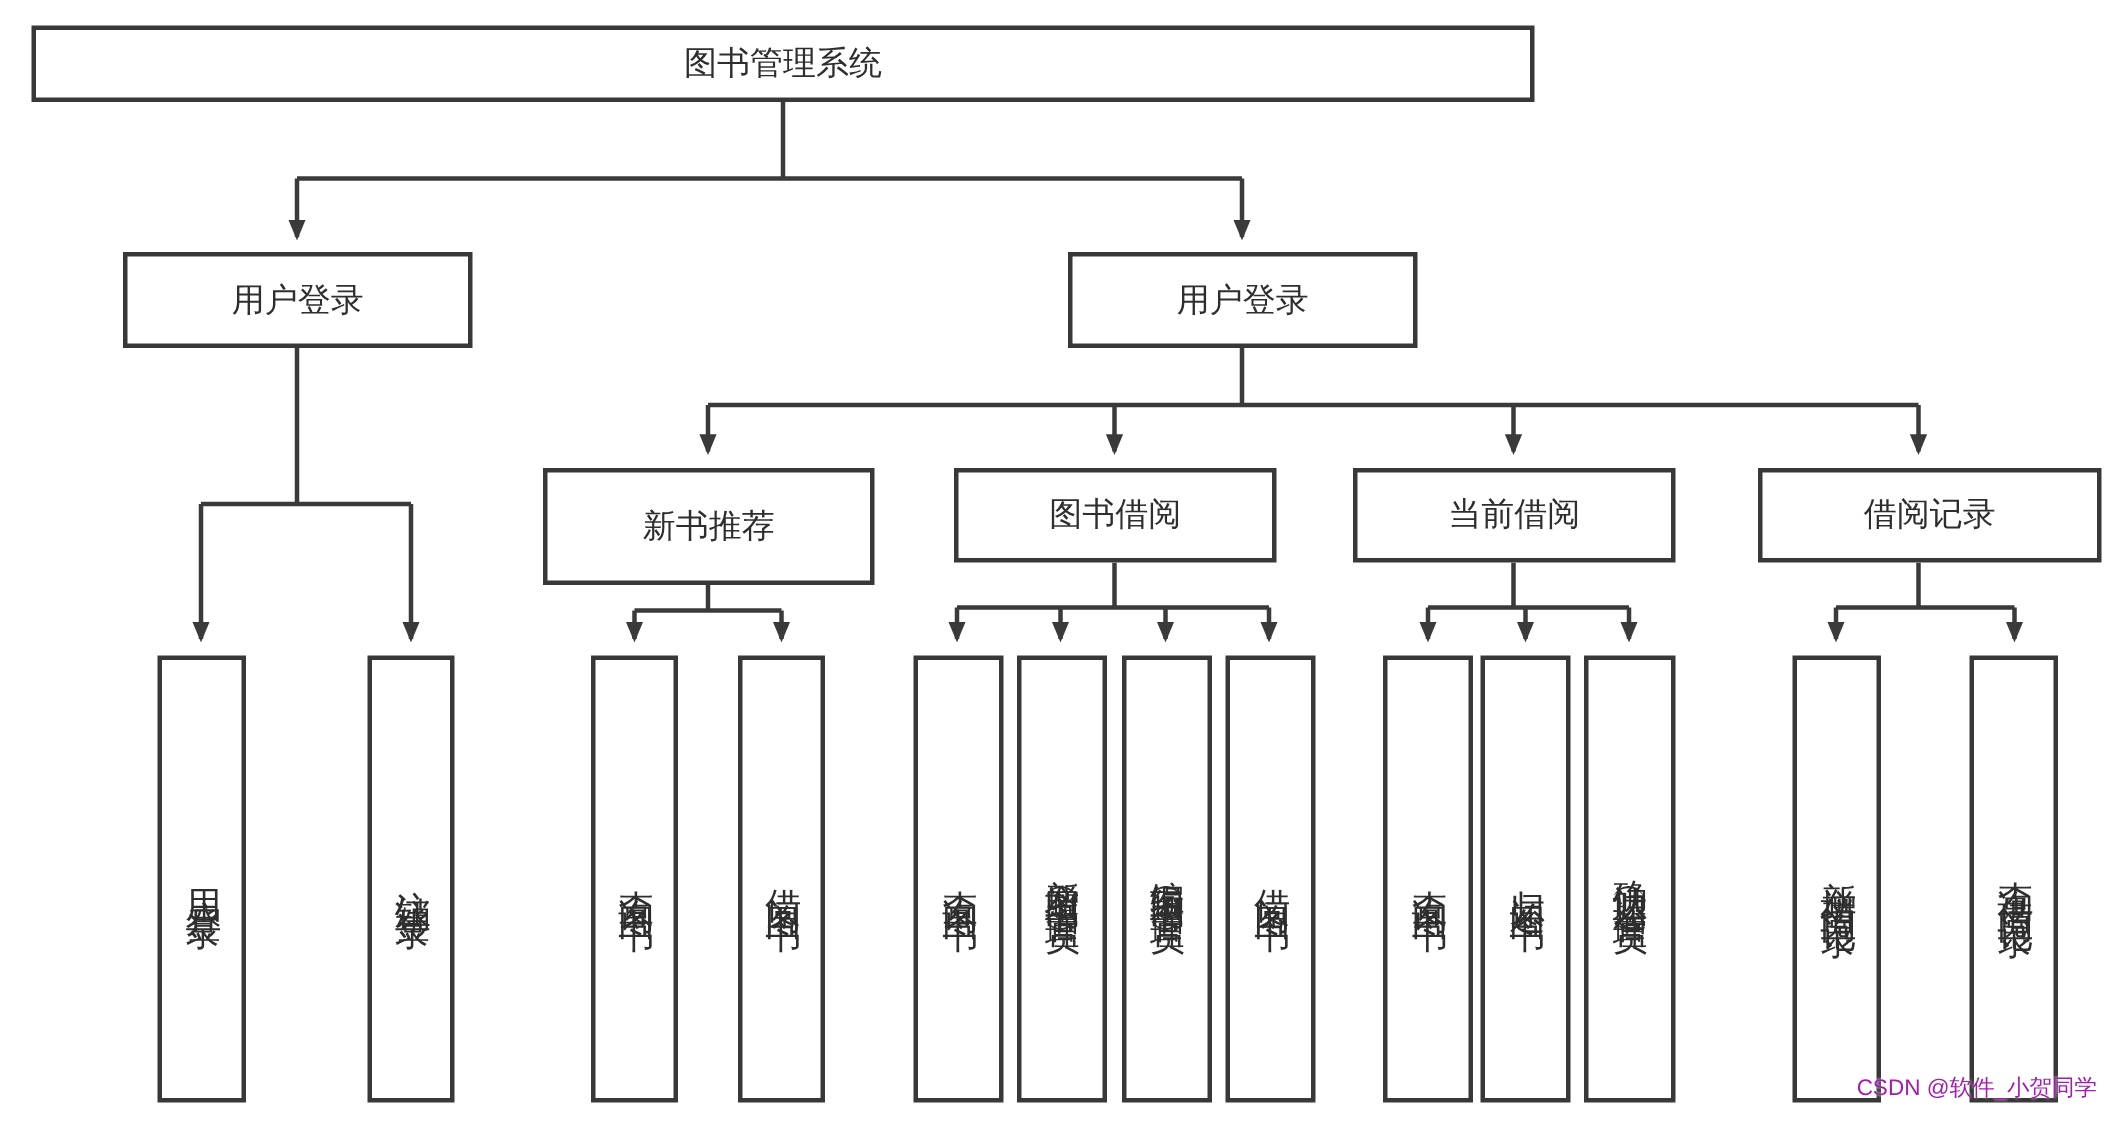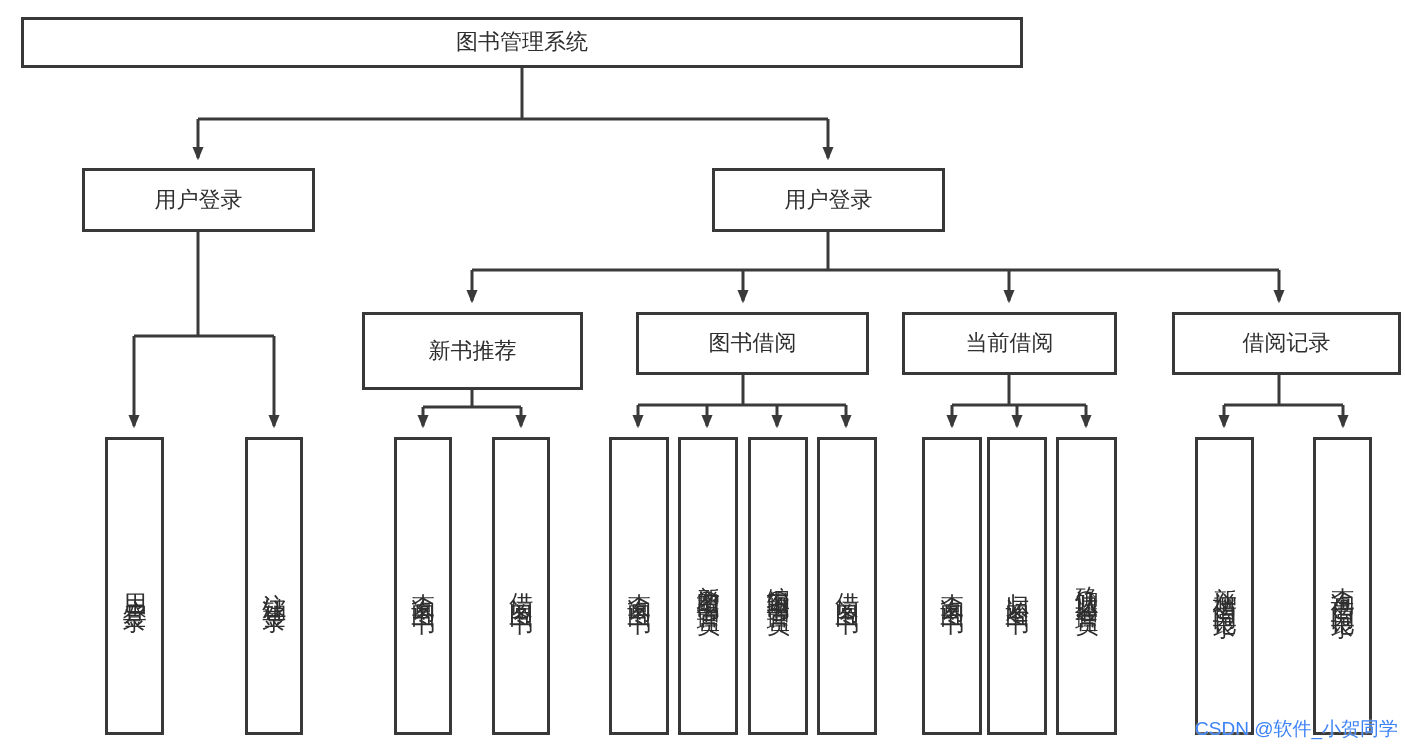--- a/index.html
+++ b/index.html
@@ -28,22 +28,22 @@
     writing-mode:vertical-rl;
     text-orientation:mixed;
     font-size:24px;
     letter-spacing:6px;
   }
   .box.v.long{letter-spacing:4px;font-size:23px;}
   #watermark{
     position:absolute;
     top:716px;
     right:7px;
-    font-size:19px;
-    color:#3b82f6;
+    font-size:15px;
+    color:#a21caf;
     text-shadow:0 0 2px #ffffff;
     white-space:nowrap;
     z-index:5;
   }
 </style>
 </head>
 <body>
 
 <div id="stage">
 
@@ -118,21 +118,21 @@
   <div class="box h" style="left:82px;top:168px;width:233px;height:64px">
     <span>用户登录</span>
   </div>
   <div class="box h" style="left:712px;top:168px;width:233px;height:64px">
     <span>用户登录</span>
   </div>
 
   <div class="box h" style="left:362px;top:312px;width:221px;height:78px">
     <span>新书推荐</span>
   </div>
-  <div class="box h" style="left:636px;top:312px;width:233px;height:63px">
+  <div class="box h" style="left:636px;top:312px;width:215px;height:63px">
     <span>图书借阅</span>
   </div>
   <div class="box h" style="left:902px;top:312px;width:215px;height:63px">
     <span>当前借阅</span>
   </div>
   <div class="box h" style="left:1172px;top:312px;width:229px;height:63px">
     <span>借阅记录</span>
   </div>
 
   <div class="box v" style="left:105px;top:437px;width:59px;height:298px">

